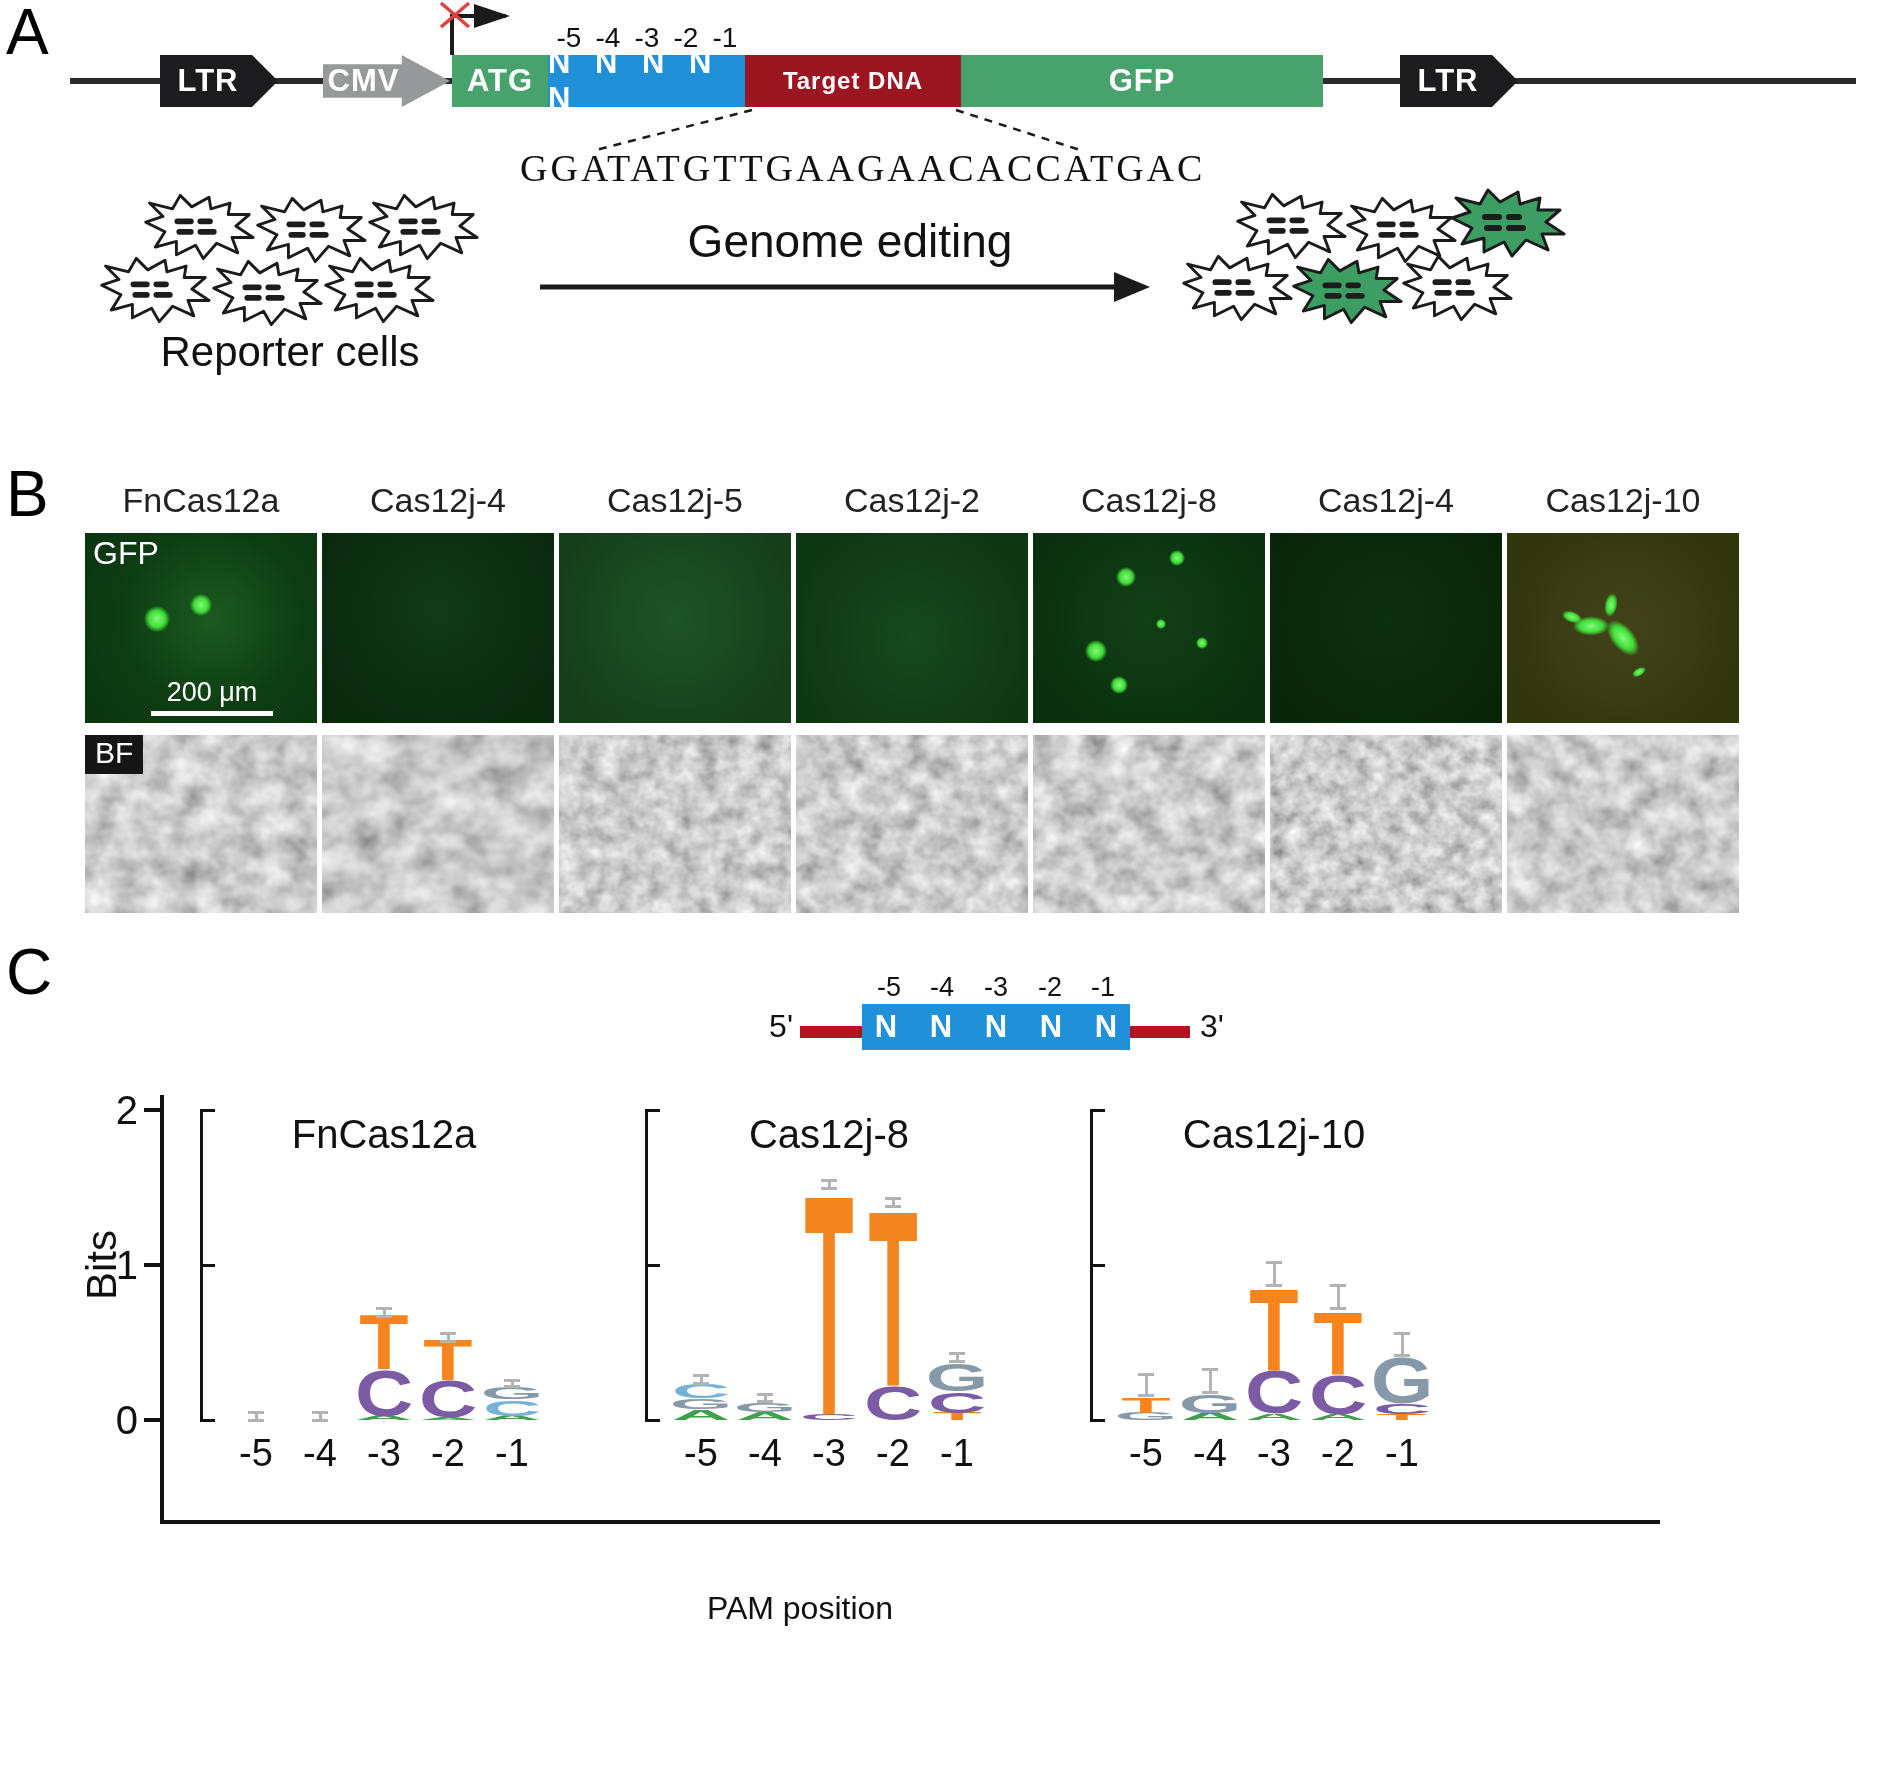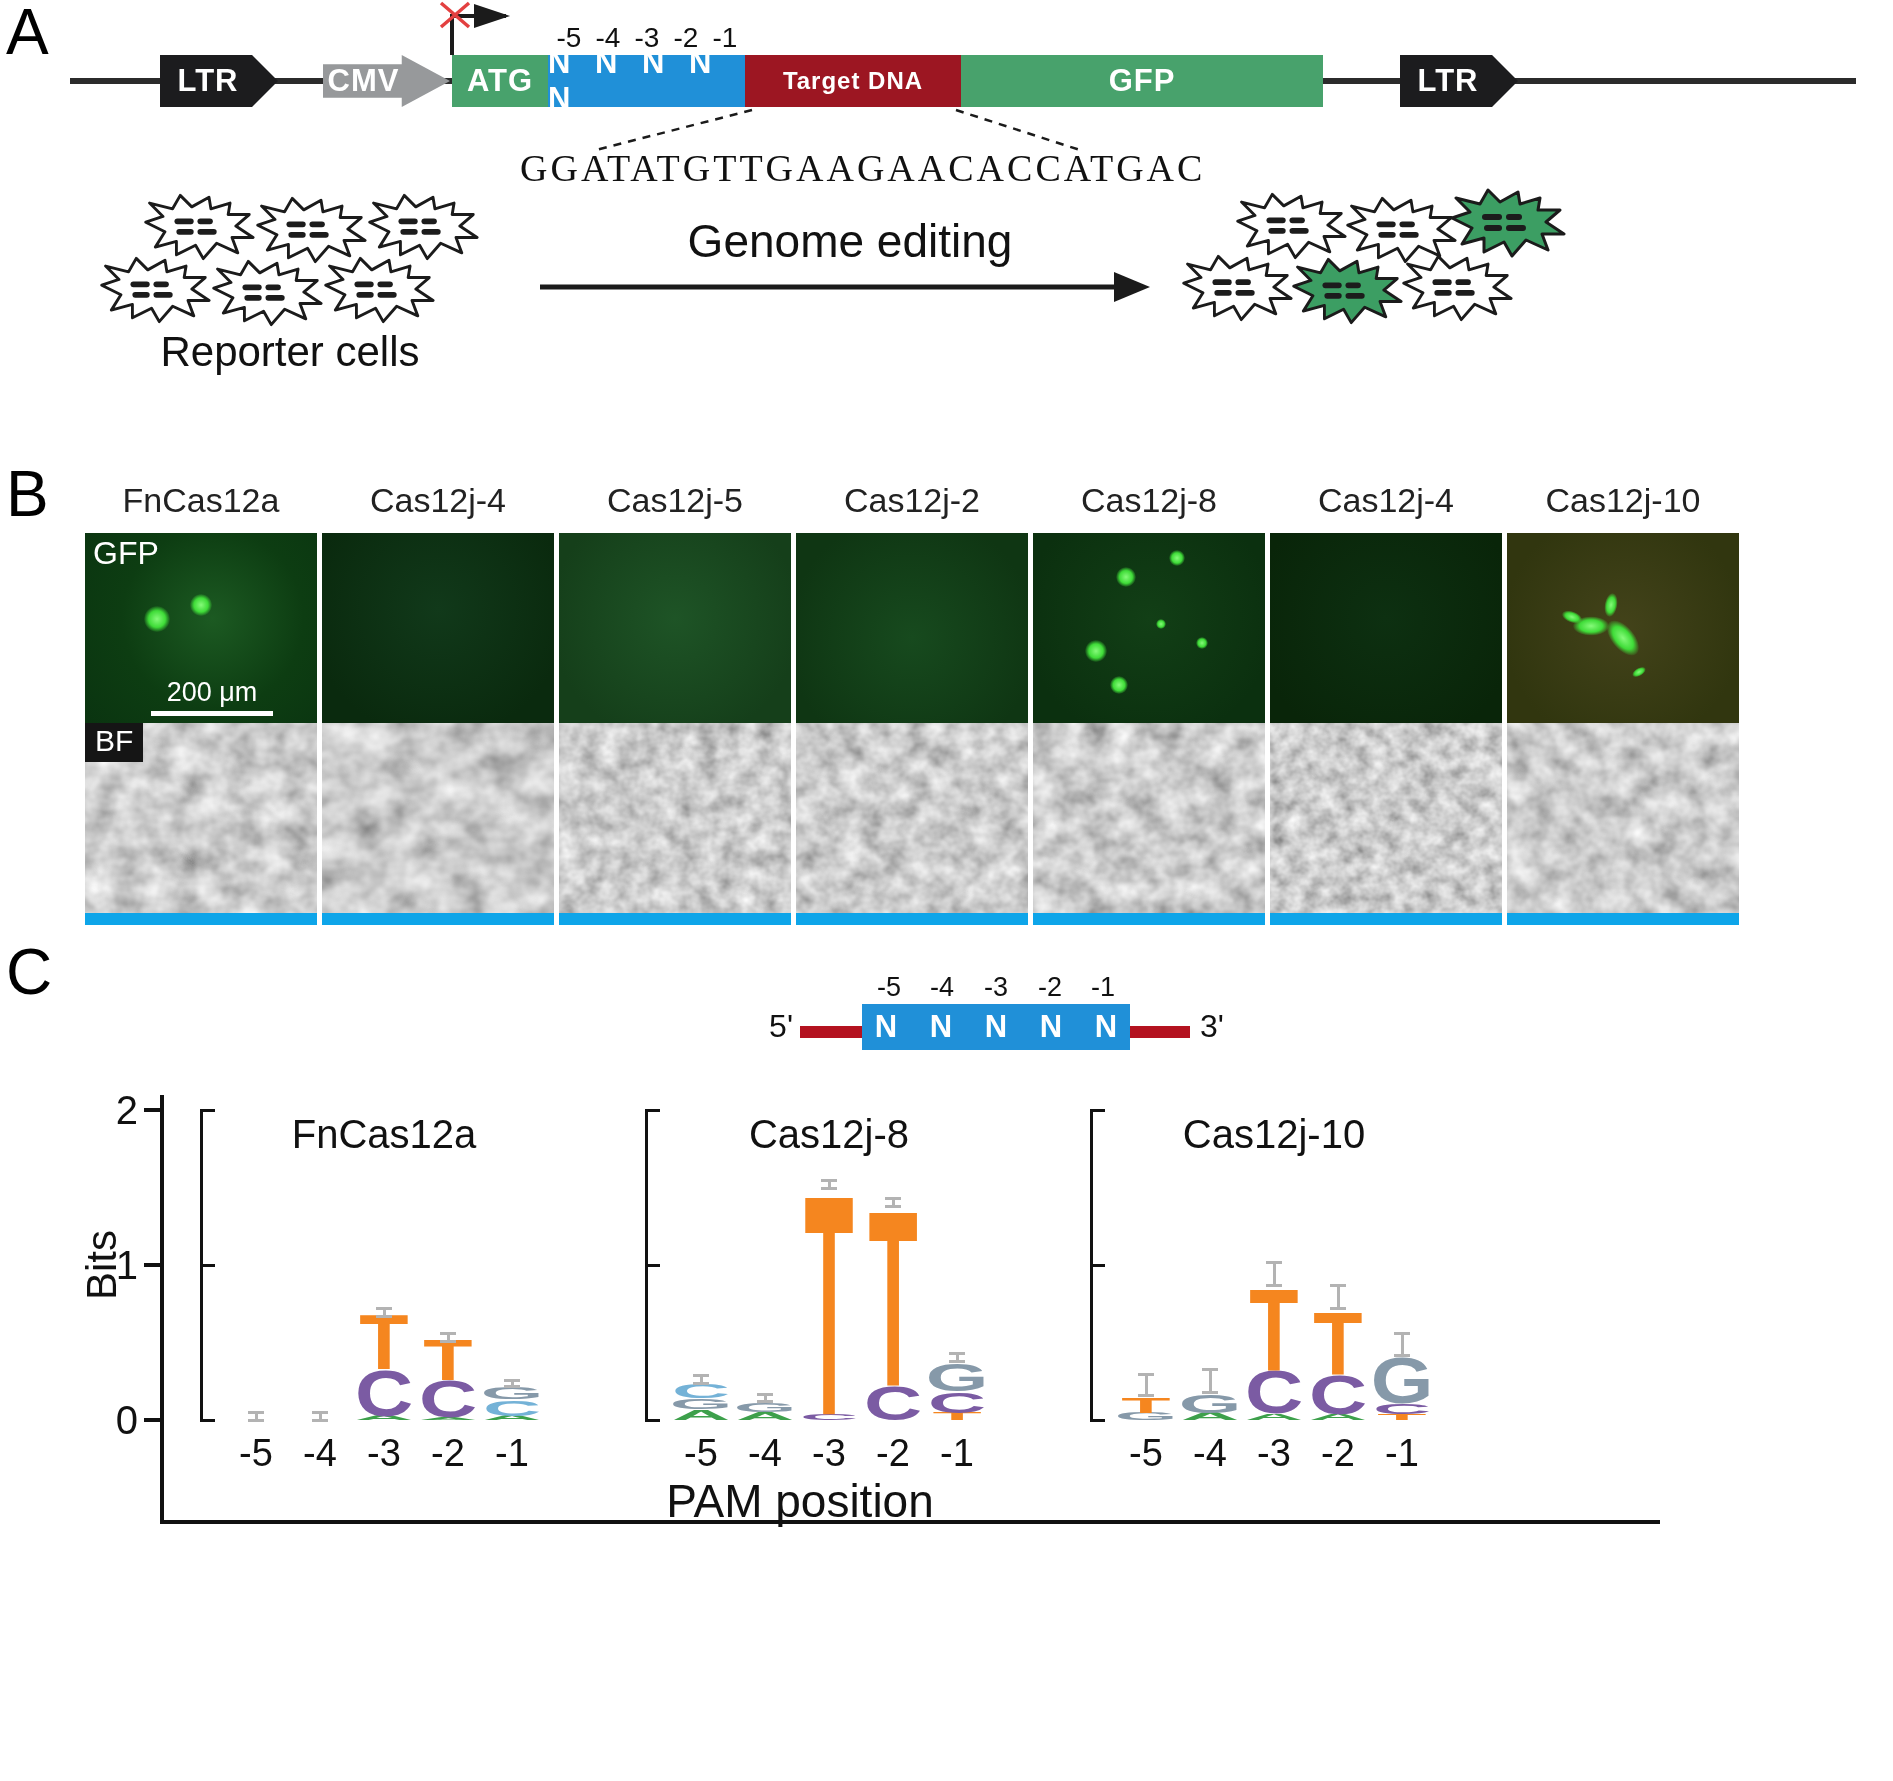--- a/index.html
+++ b/index.html
@@ -20,38 +20,38 @@
   .pamnum{position:absolute;top:22px;width:44px;text-align:center;font-size:28px;color:#111}
   .a-decor{position:absolute;left:0;top:0}
   .seq{position:absolute;left:520px;top:146px;width:680px;text-align:center;
        font-family:"Liberation Serif",serif;font-size:38px;letter-spacing:3px;color:#111}
   .genome-label{position:absolute;left:600px;top:214px;width:500px;text-align:center;font-size:46px;color:#111}
   .reporter-label{position:absolute;left:100px;top:328px;width:380px;text-align:center;font-size:42px;color:#111}
   
   #b-grid{position:absolute;left:85px;top:533px;width:1660px;height:390px}
   .b-header{position:absolute;top:-52px;width:232px;text-align:center;font-size:34px;color:#222}
   .gfp-tile{position:absolute;top:0;width:232px;height:190px;overflow:hidden}
-  .bf-tile{position:absolute;top:190px;width:232px;height:202px;overflow:hidden;background:#0ea5e9}
+  .bf-tile{position:absolute;top:202px;width:232px;height:178px;overflow:hidden;background:#737373}
   .blob{position:absolute;border-radius:50%}
   .gfp-row-label{position:absolute;left:8px;top:2px;color:#fff;font-size:32px;z-index:2}
   .bf-row-label{position:absolute;left:0;top:0;color:#fff;background:#151515;font-size:30px;padding:1px 10px 4px;z-index:2}
   .scale-text{position:absolute;left:66px;top:144px;width:122px;text-align:center;color:#fff;font-size:27px;z-index:2}
   .scale-bar{position:absolute;left:66px;top:178px;width:122px;height:5px;background:#fff;z-index:2}
   
   .pam-pos{position:absolute;top:972px;width:54px;text-align:center;font-size:27px;color:#111}
   .pam-red-bar{position:absolute;left:800px;top:1026px;width:390px;height:12px;background:#b41220}
   .pam-blue-box{position:absolute;left:862px;top:1004px;width:268px;height:46px;background:#2090d8;color:#fff;
                 font-weight:bold;font-size:31px;display:flex;align-items:center;justify-content:center;word-spacing:24px}
   .prime{position:absolute;top:1008px;font-size:32px;color:#111}
   .axis-v{position:absolute;left:160px;top:1095px;width:4px;height:429px;background:#111}
   .axis-h{position:absolute;left:160px;top:1520px;width:1500px;height:4px;background:#111}
   .ytick{position:absolute;left:144px;width:16px;height:4px;background:#111}
   .ytick-label{position:absolute;left:96px;width:42px;text-align:right;font-size:40px;color:#111}
   .bits-label{position:absolute;left:30px;top:1243px;width:140px;height:44px;text-align:center;font-size:42px;transform:rotate(-90deg);color:#111}
-  .pam-xlabel{position:absolute;left:550px;top:1474px;width:500px;text-align:center;font-size:46px;color:#111}
+  .pam-xlabel{position:absolute;left:550px;top:1590px;width:500px;text-align:center;font-size:32px;color:#111}
   .logo-title{position:absolute;top:1112px;text-align:center;font-size:40px;color:#111}
   .lg-bracket-v{position:absolute;width:3px;background:#111}
   .lg-tick{position:absolute;width:15px;height:3px;background:#111}
   .lg-letter{position:absolute;overflow:visible}
   .errbar{position:absolute;width:3px;background:#b3b3b3}
   .errcap{position:absolute;width:16px;height:3px;background:#b3b3b3}
   .lg-xtick{position:absolute;top:1432px;text-align:center;font-size:38px;color:#111}
   #logo-area{position:absolute;left:0;top:0;width:1893px;height:1781px;pointer-events:none}
 </style>
 </head>

